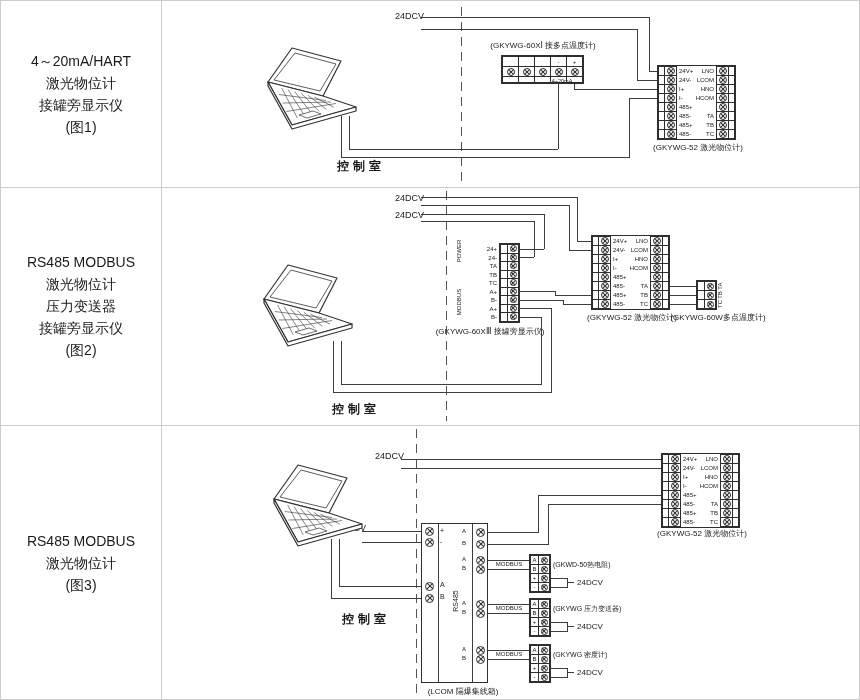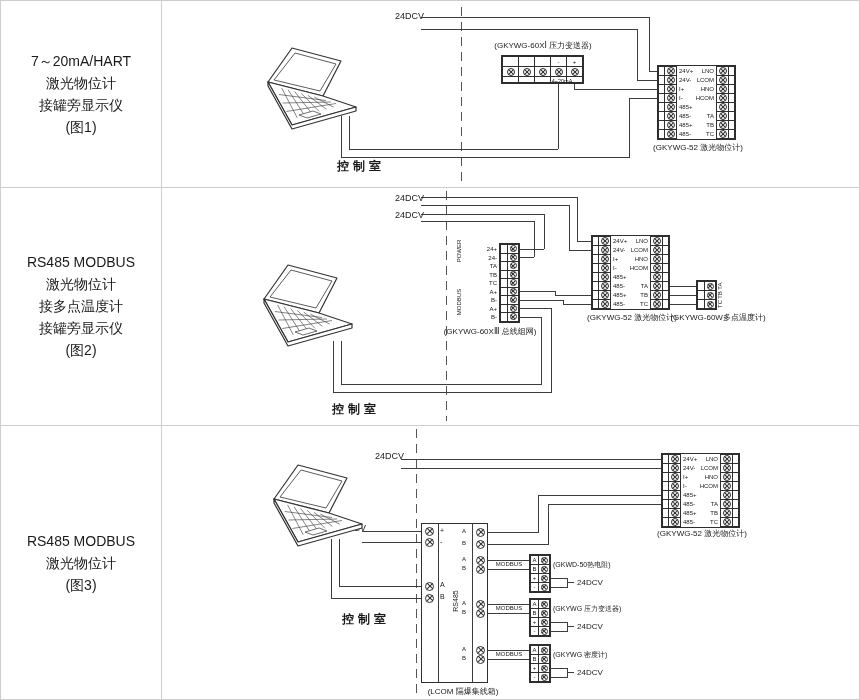--- a/index.html
+++ b/index.html
@@ -42,29 +42,29 @@
 </head>
 <body>
 
 <div class="canvas" id="canvas">
 
   <div class="gridline" style="left:160px;top:0;width:1px;height:700px"></div>
   <div class="gridline" style="left:0;top:186px;width:860px;height:1px"></div>
   <div class="gridline" style="left:0;top:424px;width:860px;height:1px"></div>
 
   <div class="sidecell" style="top:0;height:186px">
-      <div>7～20mA/HART</div>
+      <div>4～20mA/HART</div>
       <div>激光物位计</div>
       <div>接罐旁显示仪</div>
       <div>(图1)</div>
     </div>
   <div class="sidecell" style="top:186px;height:238px">
       <div>RS485 MODBUS</div>
       <div>激光物位计</div>
-      <div>接多点温度计</div>
+      <div>压力变送器</div>
       <div>接罐旁显示仪</div>
       <div>(图2)</div>
     </div>
   <div class="sidecell" style="top:424px;height:276px">
       <div>RS485 MODBUS</div>
       <div>激光物位计</div>
       <div>(图3)</div>
     </div>
 
   <div class="laptop" style="left:262px;top:45px"><svg width="100" height="88" viewBox="0 0 100 88">
@@ -83,21 +83,21 @@
           <line x1="31.7" y1="45.6" x2="48.9" y2="67.6"></line>
           <line x1="38.3" y1="47.4" x2="56.1" y2="65.4"></line>
           <line x1="44.9" y1="49.3" x2="63.4" y2="63.3"></line>
           <line x1="51.4" y1="51.1" x2="70.7" y2="61.1"></line>
         </g>
         <polygon points="36,69 50,65 58,68 44,72" fill="#ffffff" stroke="#333333" stroke-width="0.7"></polygon>
       </svg></div>
   <div class="lab ctrl" style="left:318px;top:157px;width:84px">控制室</div>
   <div class="lab f9" style="left:394px;top:10px">24DCV</div>
   <div class="dash" style="left:460px;top:6px;height:176px"></div>
-  <div class="lab cap ctr" style="left:487px;top:39px;width:110px">(GKYWG-60XⅠ 压力变送器)</div>
+  <div class="lab cap ctr" style="left:487px;top:39px;width:110px">(GKYWG-60XⅠ 接多点温度计)</div>
   <div class="tblock" style="left:500px;top:54px">
       <div class="tcol">
         <div class="tcell" style="width: 17px; height: 11px; font-size: 6px;"></div>
         <div class="tcell" style="width: 17px; height: 11px;">
           <div class="screw" style="width: 8px; height: 8px;"></div>
         </div>
         <div class="tcell" style="width: 17px; height: 7px;"></div>
       </div>
       <div class="tcol">
         <div class="tcell" style="width: 17px; height: 11px; font-size: 6px;"></div>
@@ -297,21 +297,21 @@
           <div class="screw" style="width: 7px; height: 7px;"></div>
         </div>
         <div class="tcell" style="width: 12px; height: 9.5px;">
           <div class="screw" style="width: 7px; height: 7px;"></div>
         </div>
         <div class="tcell" style="width: 12px; height: 9.5px;">
           <div class="screw" style="width: 7px; height: 7px;"></div>
         </div>
       </div>
     </div>
-  <div class="lab cap ctr" style="left:434px;top:325px;width:110px">(GKYWG-60XⅢ 总线组网)</div>
+  <div class="lab cap ctr" style="left:434px;top:325px;width:110px">(GKYWG-60XⅢ 接罐旁显示仪)</div>
   <div class="tblock" style="left:590px;top:234px">
       <div class="tcol">
         <div class="tcell" style="width: 7px; height: 10px;"></div>
         <div class="tcell" style="width: 7px; height: 10px;"></div>
         <div class="tcell" style="width: 7px; height: 10px;"></div>
         <div class="tcell" style="width: 7px; height: 10px;"></div>
         <div class="tcell" style="width: 7px; height: 10px;"></div>
         <div class="tcell" style="width: 7px; height: 10px;"></div>
         <div class="tcell" style="width: 7px; height: 10px;"></div>
         <div class="tcell" style="width: 7px; height: 10px;"></div>

